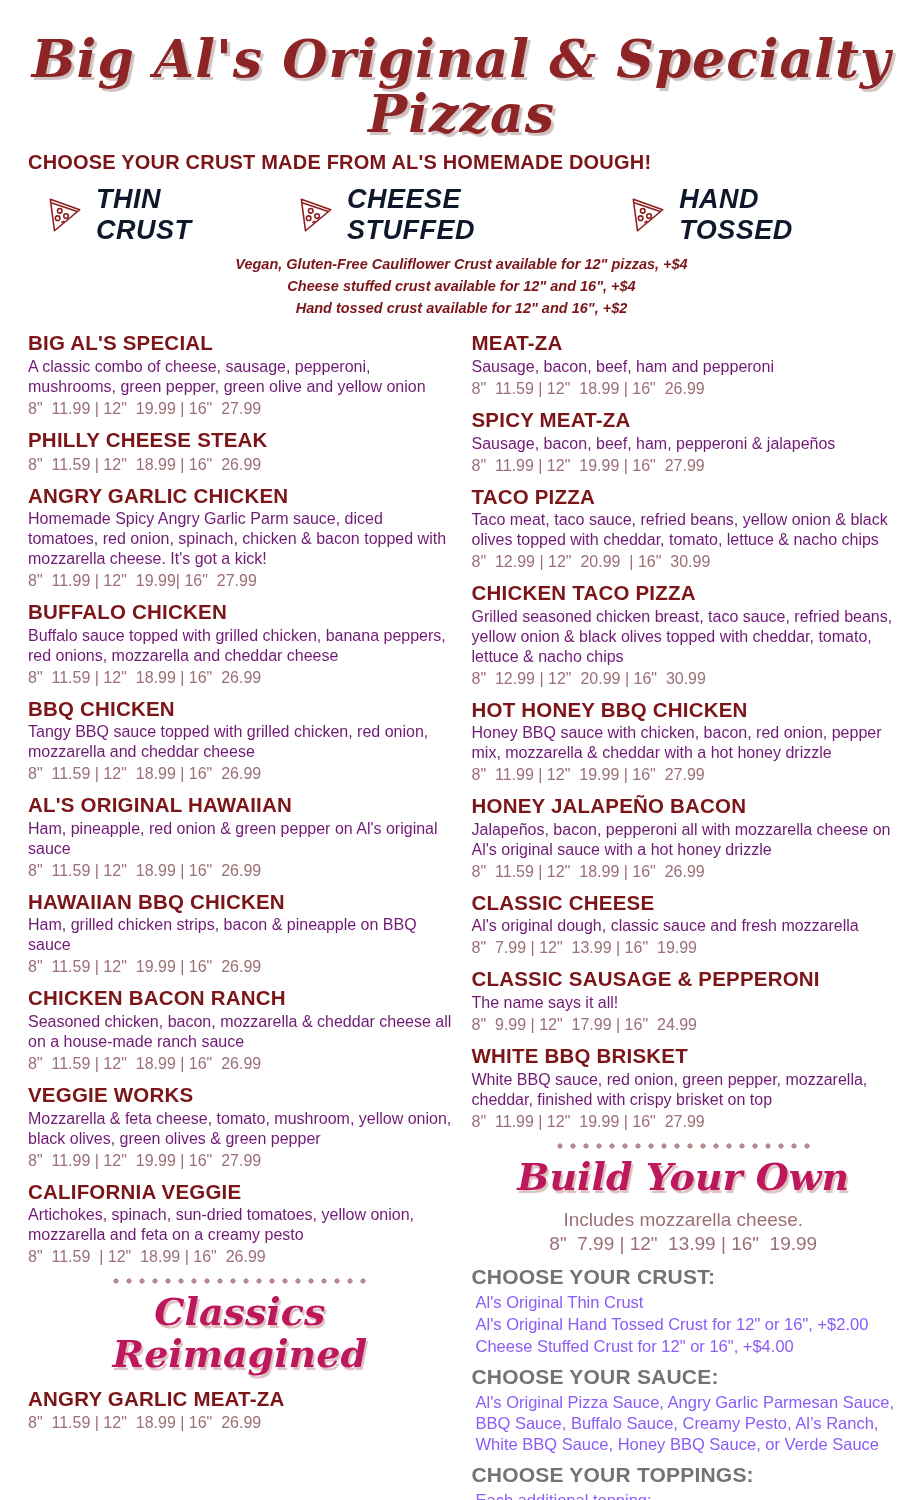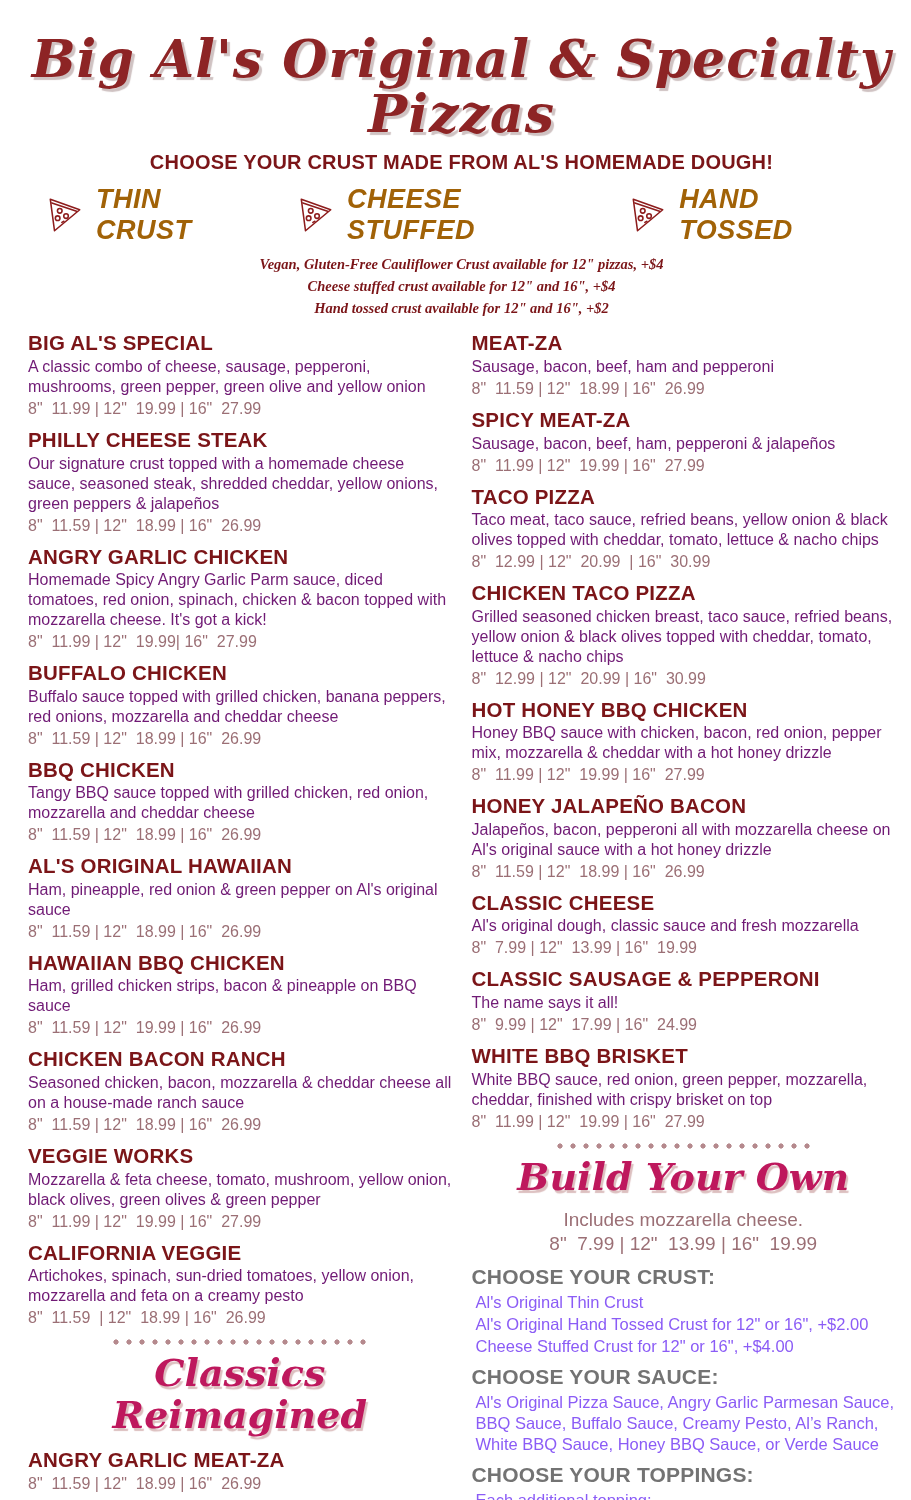--- a/index.html
+++ b/index.html
@@ -17,29 +17,29 @@
     font-family:"DejaVu Serif",serif;
     font-style:italic;font-weight:bold;
     font-size:52px;line-height:1.05;
     color:#8d2425;text-align:center;
     margin:14px 0 10px;
     text-shadow:3px 3px 1px #cfc2c2;
     letter-spacing:1px;
   }
   .subtitle{
     font-size:20px;font-weight:bold;color:#7b1518;
-    text-align:center;margin:0 0 10px;letter-spacing:.2px;
+    margin:0 0 10px;letter-spacing:.2px;
   }
   .crust-row{display:flex;justify-content:center;align-items:center;margin:0 0 8px;}
   .crust{display:flex;align-items:center;margin:0 16px;}
   .crust svg{width:42px;height:38px;margin-right:10px;flex:none;}
-  .crust-label{font-size:27px;font-weight:bold;font-style:italic;color:#a16207;letter-spacing:.5px;}
+  .crust-label{font-size:27px;font-weight:bold;font-style:italic;color:#0f172a;letter-spacing:.5px;}
   .notes{
     text-align:center;color:#7b1518;font-weight:bold;font-style:italic;
-    font-size:14.5px;line-height:1.5;margin:0 0 12px;font-family:Liberation Serif, serif;
+    font-size:14.5px;line-height:1.5;margin:0 0 12px;
   }
   
   .columns{display:grid;grid-template-columns:1fr 1fr;column-gap:20px;align-items:start;}
   .col{min-width:0;}
   
   .menu-item{margin:0 0 9px;}
   .menu-item h3{
     margin:0 0 2px;
     font-size:20.5px;font-weight:700;color:#7b1518;
     letter-spacing:.2px;line-height:1.15;
@@ -132,21 +132,20 @@
       <div>
 
           <div class="menu-item">
             <h3>BIG AL'S SPECIAL</h3>
             <p class="desc">A classic combo of cheese, sausage, pepperoni, mushrooms, green pepper, green olive and yellow onion</p>
             <p class="prices">8"  11.99 | 12"  19.99 | 16"  27.99</p>
           </div>
 
           <div class="menu-item">
             <h3>PHILLY CHEESE STEAK</h3>
-            <p class="desc">Our signature crust topped with a homemade cheese sauce, seasoned steak, shredded cheddar, yellow onions, green peppers &amp; jalapeños</p>
             <p class="prices">8"  11.59 | 12"  18.99 | 16"  26.99</p>
           </div>
 
           <div class="menu-item">
             <h3>ANGRY GARLIC CHICKEN</h3>
             <p class="desc">Homemade Spicy Angry Garlic Parm sauce, diced tomatoes, red onion, spinach, chicken &amp; bacon topped with mozzarella cheese. It's got a kick!</p>
             <p class="prices">8"  11.99 | 12"  19.99| 16"  27.99</p>
           </div>
 
           <div class="menu-item">

